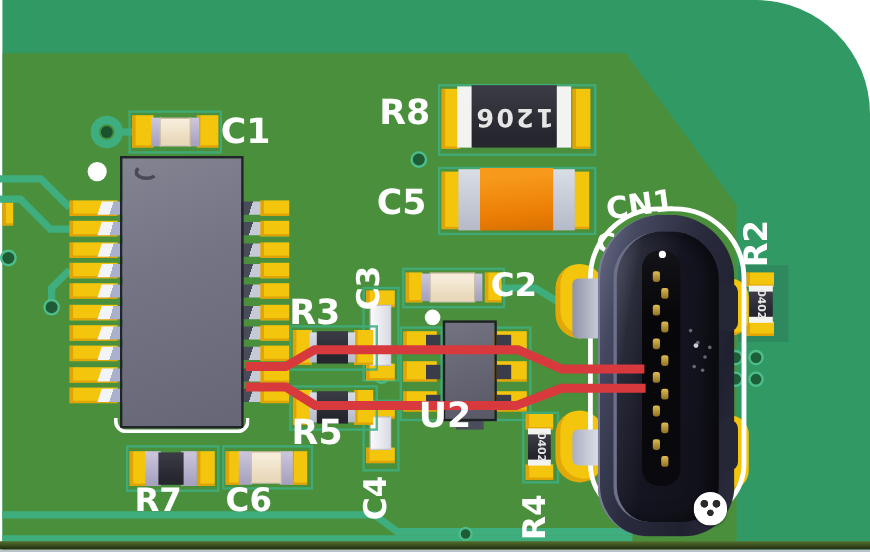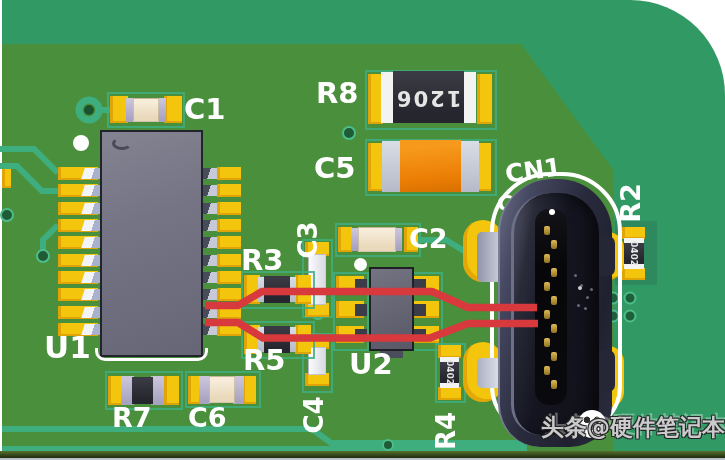--- a/index.html
+++ b/index.html
@@ -262,32 +262,29 @@
     </g>
   </svg>
 
   <div class="silk" style="left:184px;top:95px;font-size:29px;">C1</div>
   <div class="silk" style="left:316px;top:79px;font-size:29px;">R8</div>
   <div class="silk" style="left:314px;top:154px;font-size:29px;">C5</div>
   <div class="silk" style="left:409px;top:225px;font-size:27px;">C2</div>
   <div class="silk vert" style="left:286px;top:226px;width:46px;height:28px;font-size:26px;">C3</div>
   <div class="silk" style="left:241px;top:246px;font-size:29px;">R3</div>
   <div class="silk" style="left:243px;top:346px;font-size:29px;">R5</div>
-  <div class="silk" style="left:44px;top:332px;font-size:31px;">U1</div>
-  <div class="silk" style="left:349px;top:350px;font-size:29px;">U2</div>
+  <div class="silk" style="left:349px;top:332px;font-size:29px;">U2</div>
   <div class="silk" style="left:112px;top:404px;font-size:27px;">R7</div>
   <div class="silk" style="left:188px;top:404px;font-size:27px;">C6</div>
   <div class="silk vert" style="left:292px;top:401px;width:46px;height:28px;font-size:26px;">C4</div>
   <div class="silk vert" style="left:421px;top:417px;width:52px;height:28px;font-size:26px;">R4</div>
   <div class="silk vert" style="left:605px;top:189px;width:52px;height:28px;font-size:27px;">R2</div>
   <div class="silk" style="left:505px;top:158px;font-size:25px;transform:rotate(-8deg);">CN1</div>
 
   <div style="left:0;top:451px;width:725px;height:7px;background:linear-gradient(180deg,#55702d,#1f2a0e);"></div>
   <div style="left:0;top:458px;width:725px;height:2px;background:#b9c2c8;"></div>
 
   <div style="left:578px;top:410px;width:28px;height:28px;border-radius:50%;
               background:radial-gradient(circle at 32% 35%,#2b2b2b 3px,transparent 3.5px),
                          radial-gradient(circle at 68% 35%,#2b2b2b 3px,transparent 3.5px),
                          radial-gradient(circle at 50% 62%,#2b2b2b 2.5px,transparent 3px),#fff;
               box-shadow:0 1px 2px rgba(0,0,0,.4);"></div>
-  <div style="left:541px;top:412px;font-size:23px;font-weight:700;white-space:nowrap;color:rgba(213,213,215,.95);
-              text-shadow:-1px -1px 0 rgba(34,34,34,.9),1px -1px 0 rgba(34,34,34,.9),-1px 1px 0 rgba(34,34,34,.9),1px 1px 0 rgba(34,34,34,.9),3px -3px 0 rgba(255,255,255,.35);">头条@硬件笔记本</div>
 </div>
 
 </body></html>

